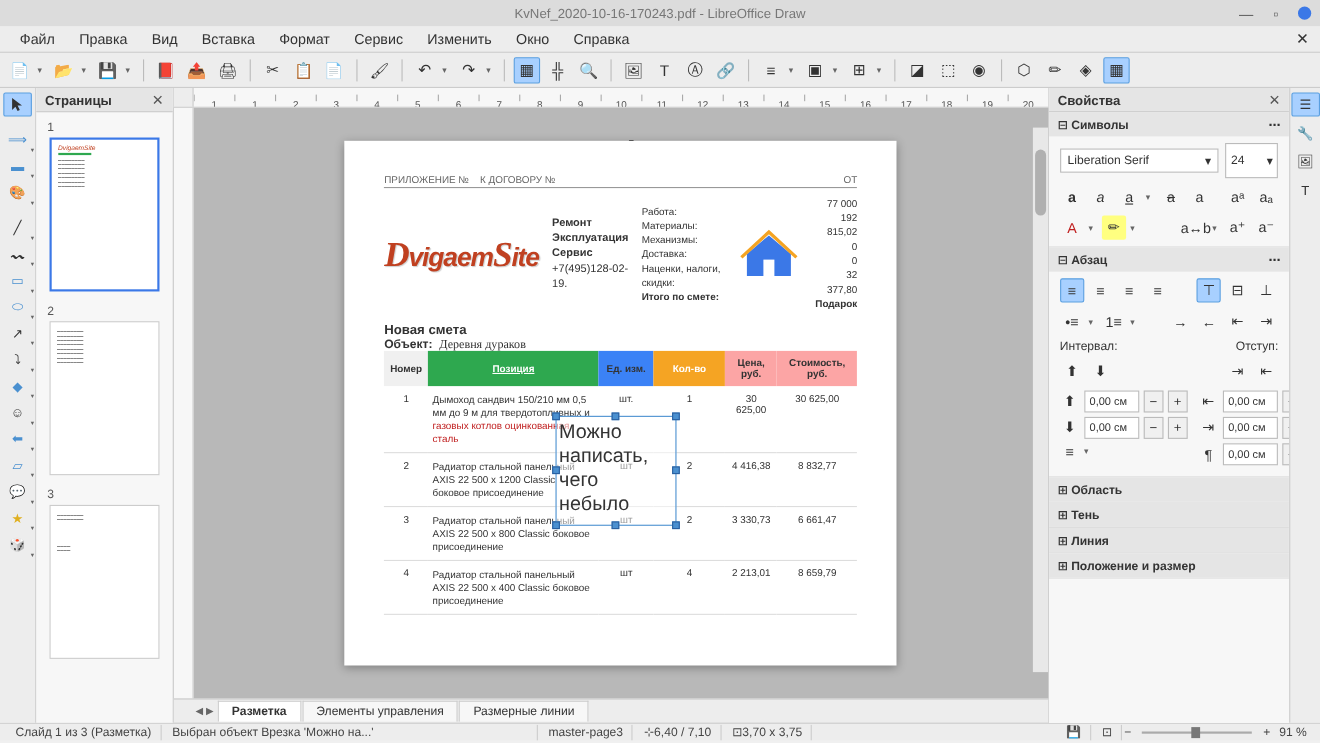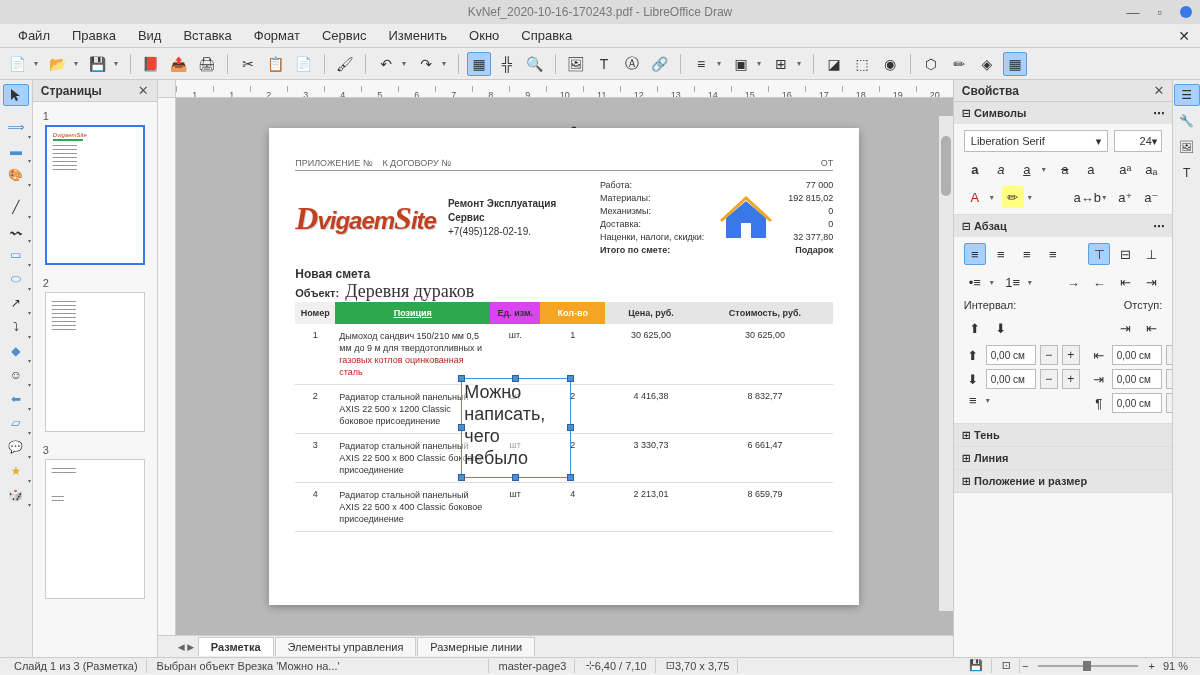--- a/index.html
+++ b/index.html
@@ -30,56 +30,56 @@
 .thumb { width: 100px; height: 140px; background: white; border: 1px solid #ccc; margin: 0 auto; padding: 6px; }
 .thumb.active { border: 2px solid #3b78e7; }
 .thumb-content { font-size: 3px; line-height: 4px; color: #888; }
 .canvas-area { flex: 1; display: flex; flex-direction: column; background: #b8b8b8; position: relative; }
 .ruler-h { height: 18px; background: #f7f7f7; border-bottom: 1px solid #ccc; display: flex; align-items: center; font-size: 9px; color: #555; padding-left: 18px; position: relative; overflow: hidden; }
 .ruler-h .tick { display: inline-block; width: 37px; text-align: center; border-left: 1px solid #aaa; height: 6px; line-height: 18px; }
 .ruler-corner { position: absolute; left: 0; top: 0; width: 18px; height: 18px; background: #ededed; border-right: 1px solid #ccc; border-bottom: 1px solid #ccc; }
 .canvas-scroll { flex: 1; display: flex; overflow: hidden; position: relative; }
 .ruler-v { width: 18px; background: #f7f7f7; border-right: 1px solid #ccc; }
 .page-wrap { flex: 1; overflow: auto; padding: 30px 40px; display: flex; justify-content: center; }
-.page { width: 590px; min-height: 440px; background: white; box-shadow: 0 2px 8px rgba(0,0,0,0.3); padding: 30px 26px; font-size: 11px; color: #333; position: relative; }
+.page { width: 502px; min-height: 440px; background: white; box-shadow: 0 2px 8px rgba(0,0,0,0.3); padding: 30px 36px; font-size: 11px; color: #333; position: relative; }
 .page .hdr-line { display: flex; justify-content: space-between; font-size: 9px; color: #666; border-bottom: 1px solid #999; padding-bottom: 2px; margin-bottom: 8px; }
 .logo-row { display: flex; align-items: center; gap: 12px; margin-bottom: 10px; }
 .logo-text { font-family: "Times New Roman", serif; font-size: 32px; font-weight: bold; font-style: italic; color: #c04020; text-shadow: 1px 1px 1px rgba(0,0,0,0.2); letter-spacing: -1px; }
 .company-info { font-size: 10px; line-height: 14px; flex: 1; }
 .house-icon { width: 60px; height: 50px; position: relative; }
 .totals-block { font-size: 9px; line-height: 13px; }
 .smeta-title { font-weight: bold; font-size: 12px; margin-top: 4px; }
 .section-title { font-weight: bold; font-size: 12px; margin: 12px 0 8px; }
 table.est { width: 100%; border-collapse: collapse; font-size: 9px; }
 table.est th { padding: 6px 4px; font-weight: bold; text-align: center; }
 table.est th.th-num { background: #f0f0f0; }
 table.est th.th-pos { background: #2ea84f; color: white; text-decoration: underline; }
-table.est th.th-unit { background: #d946ef; }
+table.est th.th-unit { background: #3b82f6; }
 table.est th.th-qty { background: #f5a423; color: white; }
-table.est th.th-price, table.est th.th-cost { background: #e5e5e5; }
+table.est th.th-price, table.est th.th-cost { background: #fca5a5; }
 table.est td { padding: 6px 4px; text-align: center; vertical-align: top; border-bottom: 1px solid #ddd; }
 table.est td.pos { text-align: left; line-height: 12px; }
 .red-txt { color: #c02020; }
 .text-frame { position: absolute; left: 192px; top: 250px; width: 110px; height: 100px; border: 1px solid #4a90d0; background: rgba(255,255,255,0.5); font-family: "Liberation Serif", serif; font-size: 18px; line-height: 22px; padding: 2px; }
 .handle { position: absolute; width: 7px; height: 7px; background: #4a90d0; border: 1px solid #2a60a0; }
 .h-tl { left: -4px; top: -4px; } .h-tr { right: -4px; top: -4px; } .h-bl { left: -4px; bottom: -4px; } .h-br { right: -4px; bottom: -4px; }
 .h-tm { left: 50%; top: -4px; margin-left: -4px; } .h-bm { left: 50%; bottom: -4px; margin-left: -4px; }
 .h-ml { left: -4px; top: 50%; margin-top: -4px; } .h-mr { right: -4px; top: 50%; margin-top: -4px; }
 .scrollbar-v { width: 14px; background: #e8e8e8; position: absolute; right: 0; top: 18px; bottom: 24px; }
 .scrollbar-v .sb-thumb { width: 10px; height: 60px; background: #b0b0b0; border-radius: 5px; margin: 20px auto; }
 .tabs-row { height: 22px; background: #ededed; border-top: 1px solid #ccc; display: flex; align-items: center; padding-left: 20px; font-size: 11px; }
 .doc-tab { padding: 3px 12px; background: #f7f7f7; border: 1px solid #ccc; border-bottom: none; cursor: pointer; margin-right: 1px; }
 .doc-tab.active { background: white; font-weight: bold; }
 .props-panel { width: 255px; background: #f7f7f7; border-left: 1px solid #ccc; display: flex; flex-direction: column; font-size: 11px; overflow-y: auto; }
 .prop-section { border-bottom: 1px solid #ddd; }
 .prop-section-hdr { height: 22px; background: #e5e5e5; display: flex; align-items: center; justify-content: space-between; padding: 0 8px; font-weight: bold; cursor: pointer; }
 .prop-section-body { padding: 6px 10px; display: flex; flex-direction: column; gap: 6px; }
 .prop-row { display: flex; gap: 6px; align-items: center; }
 .prop-sel { flex: 1; height: 22px; border: 1px solid #bbb; background: white; padding: 0 6px; display: flex; align-items: center; justify-content: space-between; font-size: 11px; }
-.prop-spin { width: 48px; height: 22px; border: 1px solid #bbb; background: white; display: flex; align-items: center; padding: 0 4px; justify-content: flex-end; }
+.prop-spin { width: 48px; height: 32px; border: 1px solid #bbb; background: white; display: flex; align-items: center; padding: 0 4px; justify-content: space-between; }
 .icon-row { display: flex; gap: 4px; align-items: center; }
 .icon-btn { width: 22px; height: 22px; display: flex; align-items: center; justify-content: center; cursor: pointer; font-size: 13px; border-radius: 2px; }
 .icon-btn.active { background: #a8d0ff; border: 1px solid #5a9fe0; }
 .spacer-flex { flex: 1; }
 .spinner-row { display: flex; align-items: center; gap: 4px; margin-bottom: 4px; }
 .spinner-row .lbl-icon { width: 18px; font-size: 13px; text-align: center; }
 .spinner-row .val { width: 50px; height: 20px; border: 1px solid #bbb; background: white; font-size: 10px; display: flex; align-items: center; padding: 0 4px; }
 .spinner-row .sbtn { width: 18px; height: 20px; border: 1px solid #bbb; background: #f0f0f0; text-align: center; line-height: 18px; cursor: pointer; font-size: 12px; }
 .right-toolbar { width: 32px; background: #ededed; border-left: 1px solid #ccc; display: flex; flex-direction: column; align-items: center; padding-top: 4px; gap: 4px; }
 .statusbar { height: 16px; background: #ededed; border-top: 1px solid #ccc; display: flex; align-items: center; font-size: 11px; color: #444; padding: 0 6px; gap: 2px; }
@@ -302,21 +302,21 @@
             <div class="totals-block" id="totals-values" style="text-align:right">
                 <div style="">77 000</div>
                 <div style="">192 815,02</div>
                 <div style="">0</div>
                 <div style="">0</div>
                 <div style="">32 377,80</div>
                 <div style="font-weight:bold">Подарок</div>
               </div>
           </div>
           <div><span class="smeta-title">Новая смета</span></div>
-          <div><b>Объект:</b>&nbsp;&nbsp;<span style="font-family:serif;font-size:18px">Деревня дураков</span></div>
+          <div><b>Объект:</b>&nbsp;&nbsp;<span style="font-family:serif;font-size:11px">Деревня дураков</span></div>
           <table class="est">
             <thead>
                 <tr>
               <th class="th-num" style="width:40px">Номер</th>
               <th class="th-pos" style="width:155px">Позиция</th>
               <th class="th-unit" style="width:50px">Ед. изм.</th>
               <th class="th-qty" style="width:65px">Кол-во</th>
               <th class="th-price">Цена, руб.</th>
               <th class="th-cost">Стоимость, руб.</th>
             </tr>
@@ -510,20 +510,25 @@
                 <span class="val">0,00 см</span>
                 <span class="sbtn">−</span>
               </div>
           </div>
         </div>
       </div>
     </div>
 
     <div class="prop-section">
         <div class="prop-section-hdr">
+          <span>⊞ <span>Область</span></span>
+        </div>
+      </div>
+    <div class="prop-section">
+        <div class="prop-section-hdr">
           <span>⊞ <span>Тень</span></span>
         </div>
       </div>
     <div class="prop-section">
         <div class="prop-section-hdr">
           <span>⊞ <span>Линия</span></span>
         </div>
       </div>
     <div class="prop-section">
         <div class="prop-section-hdr">

